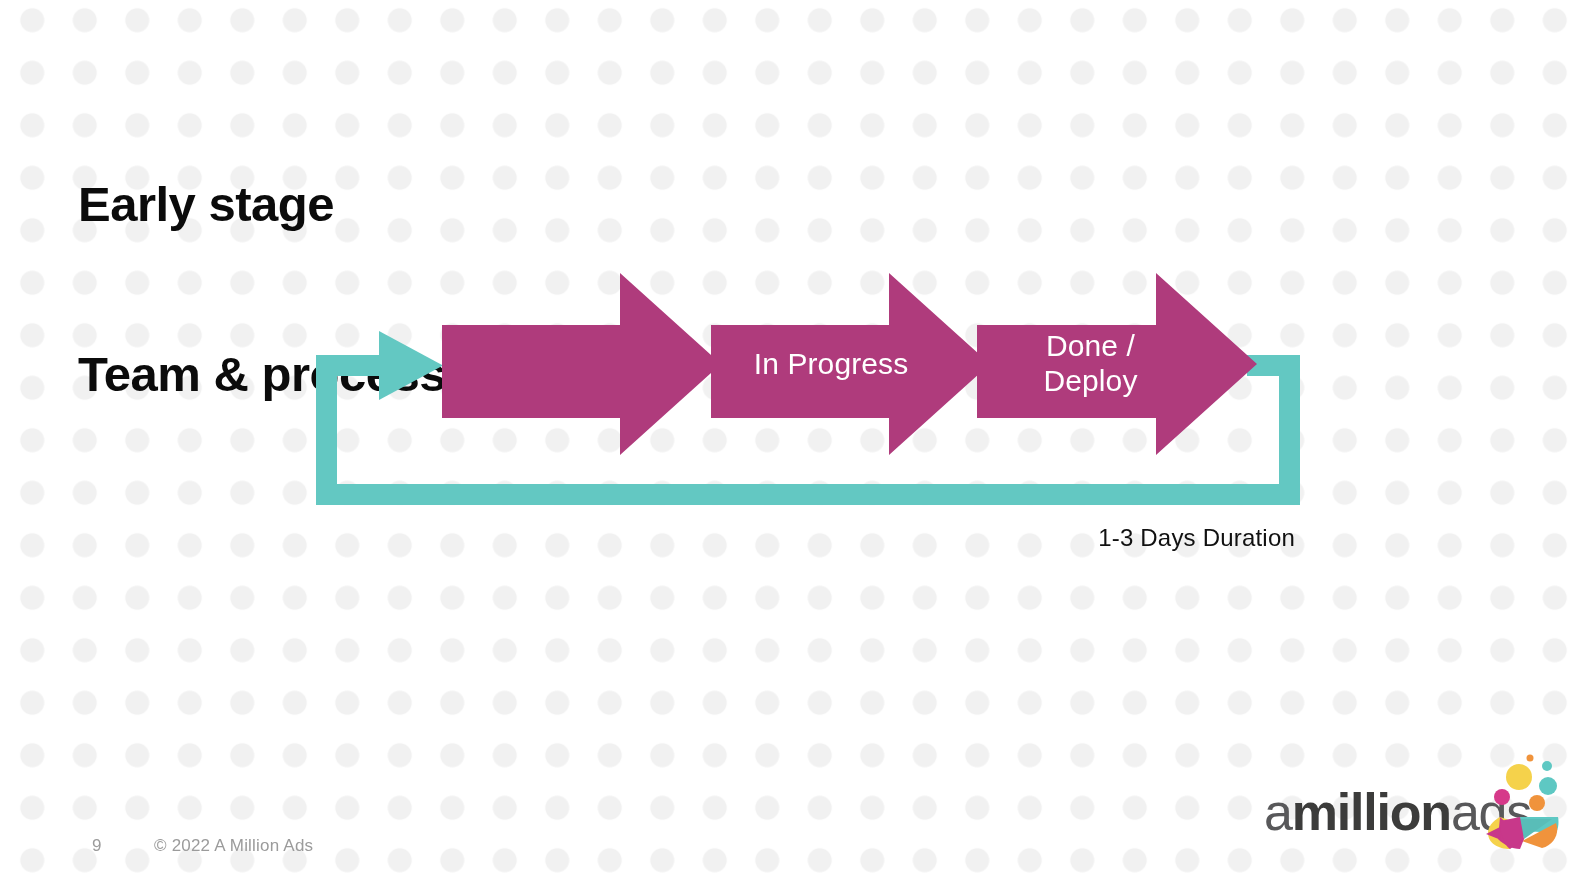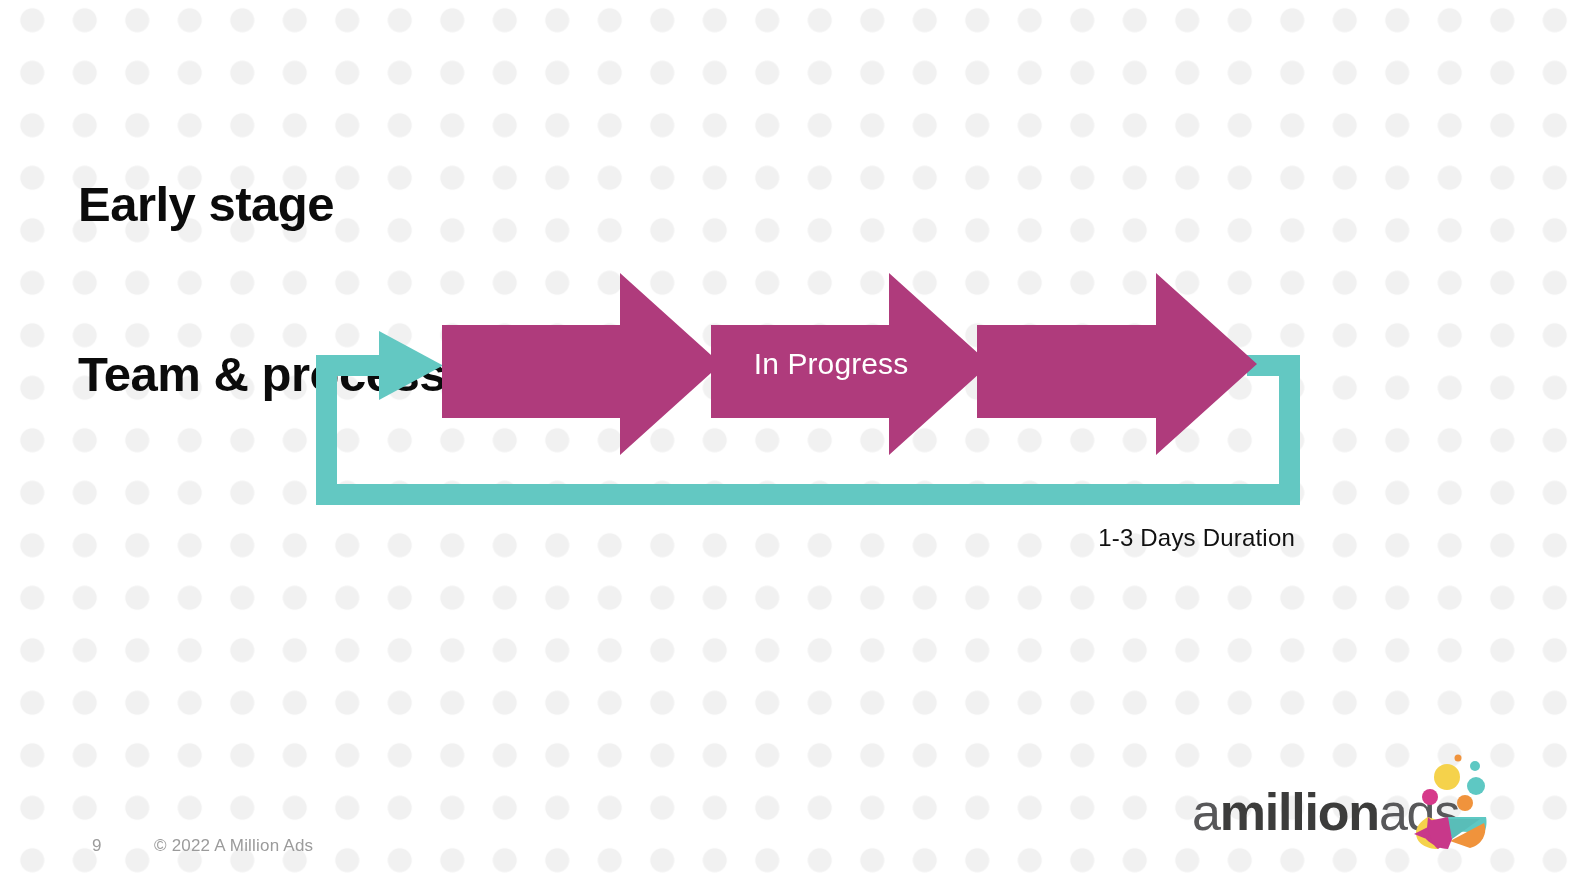--- a/index.html
+++ b/index.html
@@ -91,21 +91,21 @@
     align-items: baseline;
     color: #9b9b9b;
     font-size: 17px;
     letter-spacing: 0.2px;
   }
   #footer-page { width: 62px; }
 
   
   #logo {
     position: absolute;
-    left: 1192px;
+    left: 1264px;
     top: 745px;
     width: 310px;
     height: 105px;
     text-decoration: underline;
   }
   #logo-wordmark {
     position: absolute;
     left: 0;
     bottom: 8px;
     font-size: 52px;
@@ -158,20 +158,22 @@
       </g>
 
       <g>
         <polygon fill="#af3b7c" points="977,325 1156,325 1156,273 1257,364 1156,455 1156,418 977,418"></polygon>
       </g>
 
     </svg>
   </div>
 
   <div id="label-inprogress" class="chev-label">In Progress</div>
+  <div id="label-done" class="chev-label">Done /
+Deploy</div>
 
   <div id="caption">
     <span id="caption-inner">1-3 Days Duration</span>
   </div>
 
   <div id="footer">
     <span id="footer-page">9</span>
     <span id="footer-copy">© 2022 A Million Ads</span>
   </div>
 

